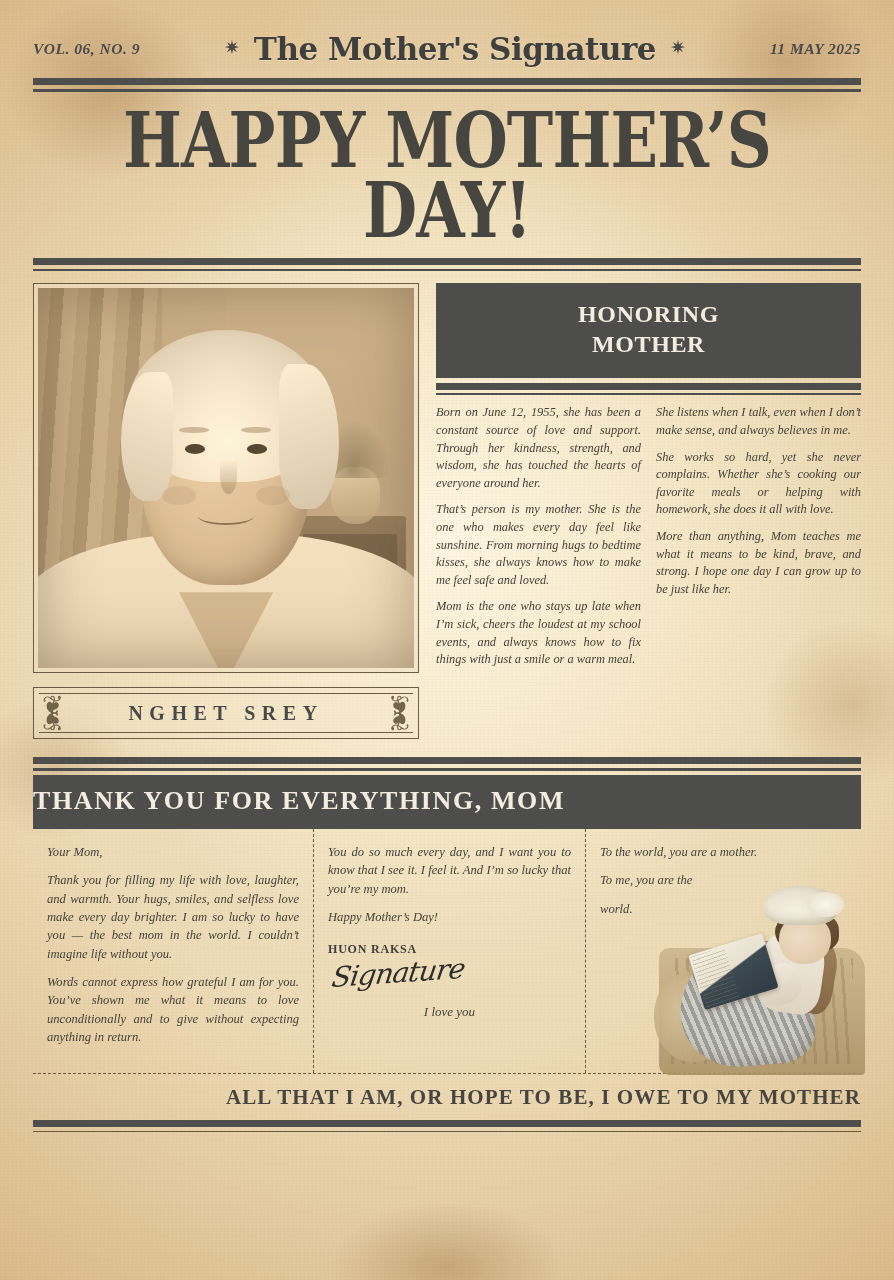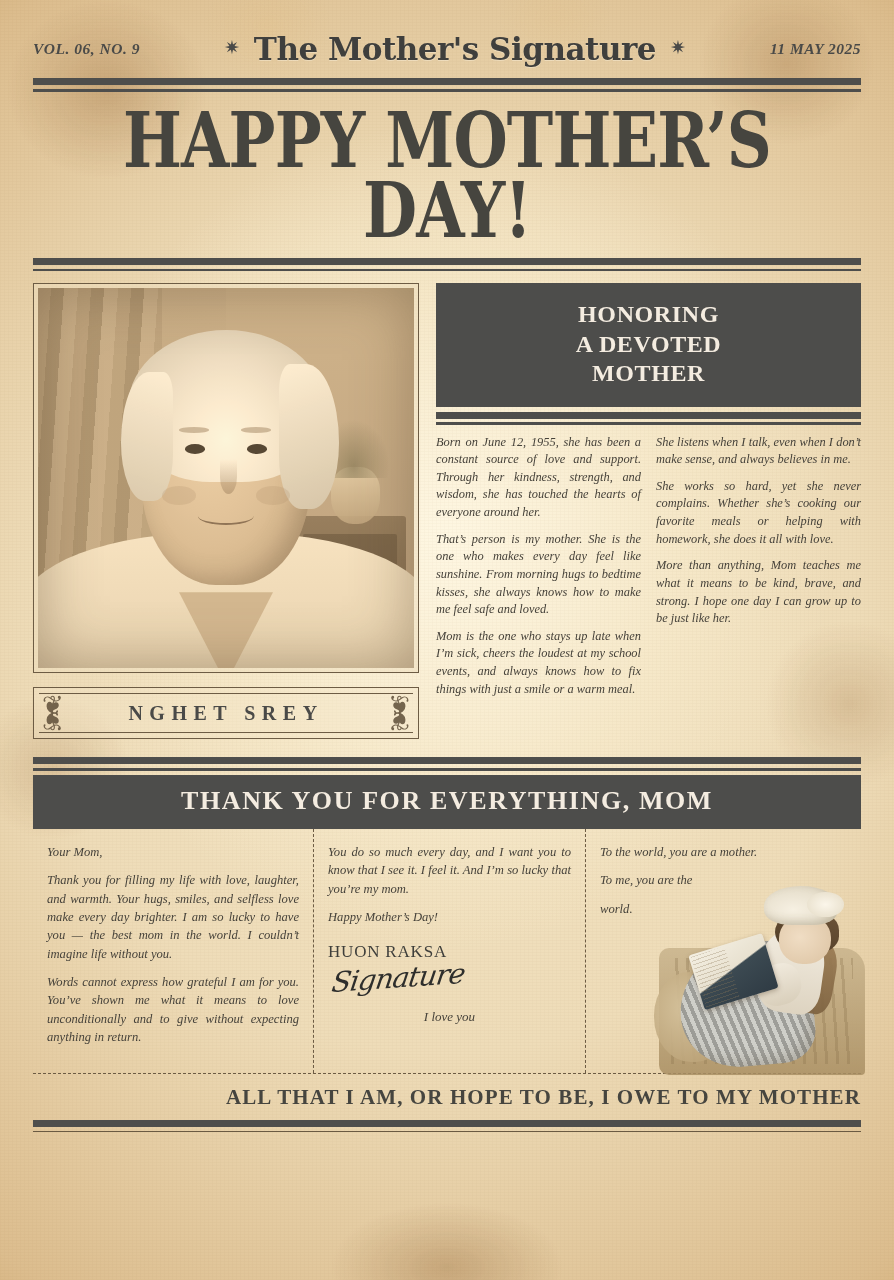--- a/index.html
+++ b/index.html
@@ -157,37 +157,37 @@
   .art-cols{display:flex;gap:15px;padding-top:9px;}
   .art-col{flex:1;}
   .art-col p{
     margin:0 0 9px;font-family:"Liberation Serif",serif;font-style:italic;
     font-size:12.4px;line-height:1.42;color:#46423a;text-align:justify;
   }
   .art-col p:last-child{margin-bottom:0;}
 
   
   .banner{
-    background:#4d4d4b;color:#f4ece0;text-align:center;padding:11px 0 13px;
+    background:#4d4d4b;color:#f4ece0;text-align:left;padding:11px 0 13px;
     font-family:"Liberation Serif",serif;font-weight:bold;font-size:26px;letter-spacing:1.6px;
   }
 
   
   .letters{display:flex;border-bottom:1.6px dashed #6d5c44;}
   .lcol{padding:14px 14px 16px;box-sizing:border-box;}
   .lcol.c1{width:281px;border-right:1.6px dashed #6d5c44;}
   .lcol.c2{width:272px;border-right:1.6px dashed #6d5c44;}
   .lcol.c3{flex:1;position:relative;}
   .lcol p{
     margin:0 0 10px;font-family:"Liberation Serif",serif;font-style:italic;
     font-size:12.6px;line-height:1.46;color:#46423a;text-align:justify;
   }
   .signer{
-    font-family:"Liberation Serif",serif;font-weight:normal;font-style:normal;
-    font-size:17px;letter-spacing:.8px;color:#3f3f3b;margin:16px 0 4px;
+    font-family:"Liberation Serif",serif;font-weight:bold;font-style:normal;
+    font-size:12px;letter-spacing:.8px;color:#3f3f3b;margin:16px 0 4px;
   }
   .sig-script{
     font-family:"DejaVu Serif",serif;font-style:italic;font-size:28px;color:#2e2e2c;
     transform:skewX(-12deg) rotate(-4deg);transform-origin:left center;
     margin:2px 0 4px 4px;letter-spacing:-1px;
   }
   .iloveyou{
     font-family:"Liberation Serif",serif;font-style:italic;font-size:13px;
     color:#46423a;text-align:center;margin-top:10px;
   }
@@ -302,21 +302,20 @@
           <span class="corner tr">❦</span>
           <span class="corner bl">❦</span>
           <span class="corner br">❦</span>
           <span class="nm">NGHET SREY</span>
         </div>
       </div>
 
       <div class="col-right">
         <div class="kicker">
           <span>HONORING</span>
-          <span>A DEVOTED</span>
           <span>MOTHER</span>
         </div>
         <div class="gap5"></div>
         <div class="rule-thick"></div>
         <div class="gap3"></div>
         <div class="rule-thin"></div>
 
         <div class="art-cols">
           <div class="art-col">
             <p>Born on June 12, 1955, she has been a constant source of love and support. Through her kindness, strength, and wisdom, she has touched the hearts of everyone around her.</p>

